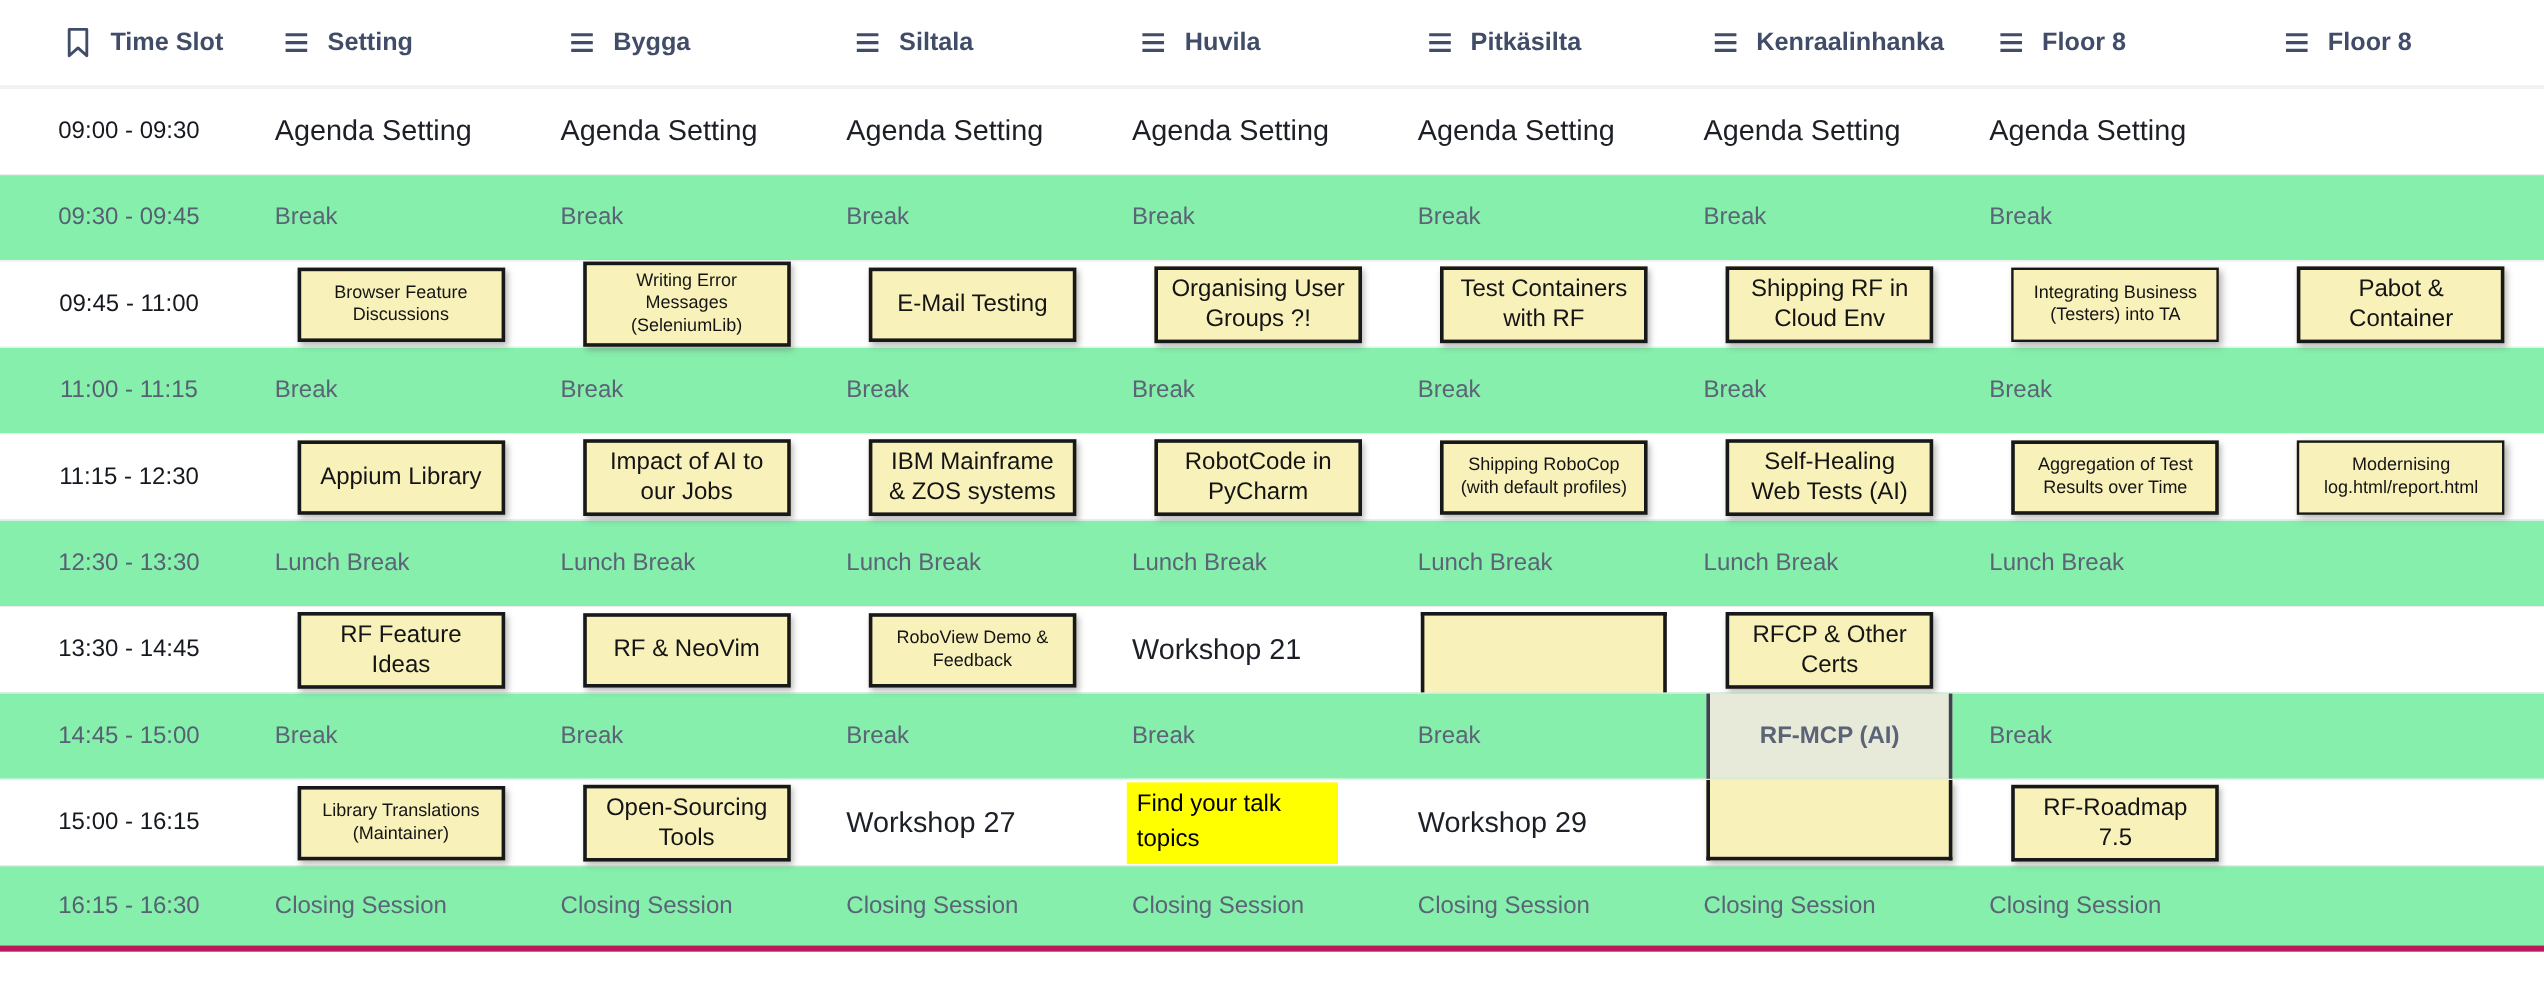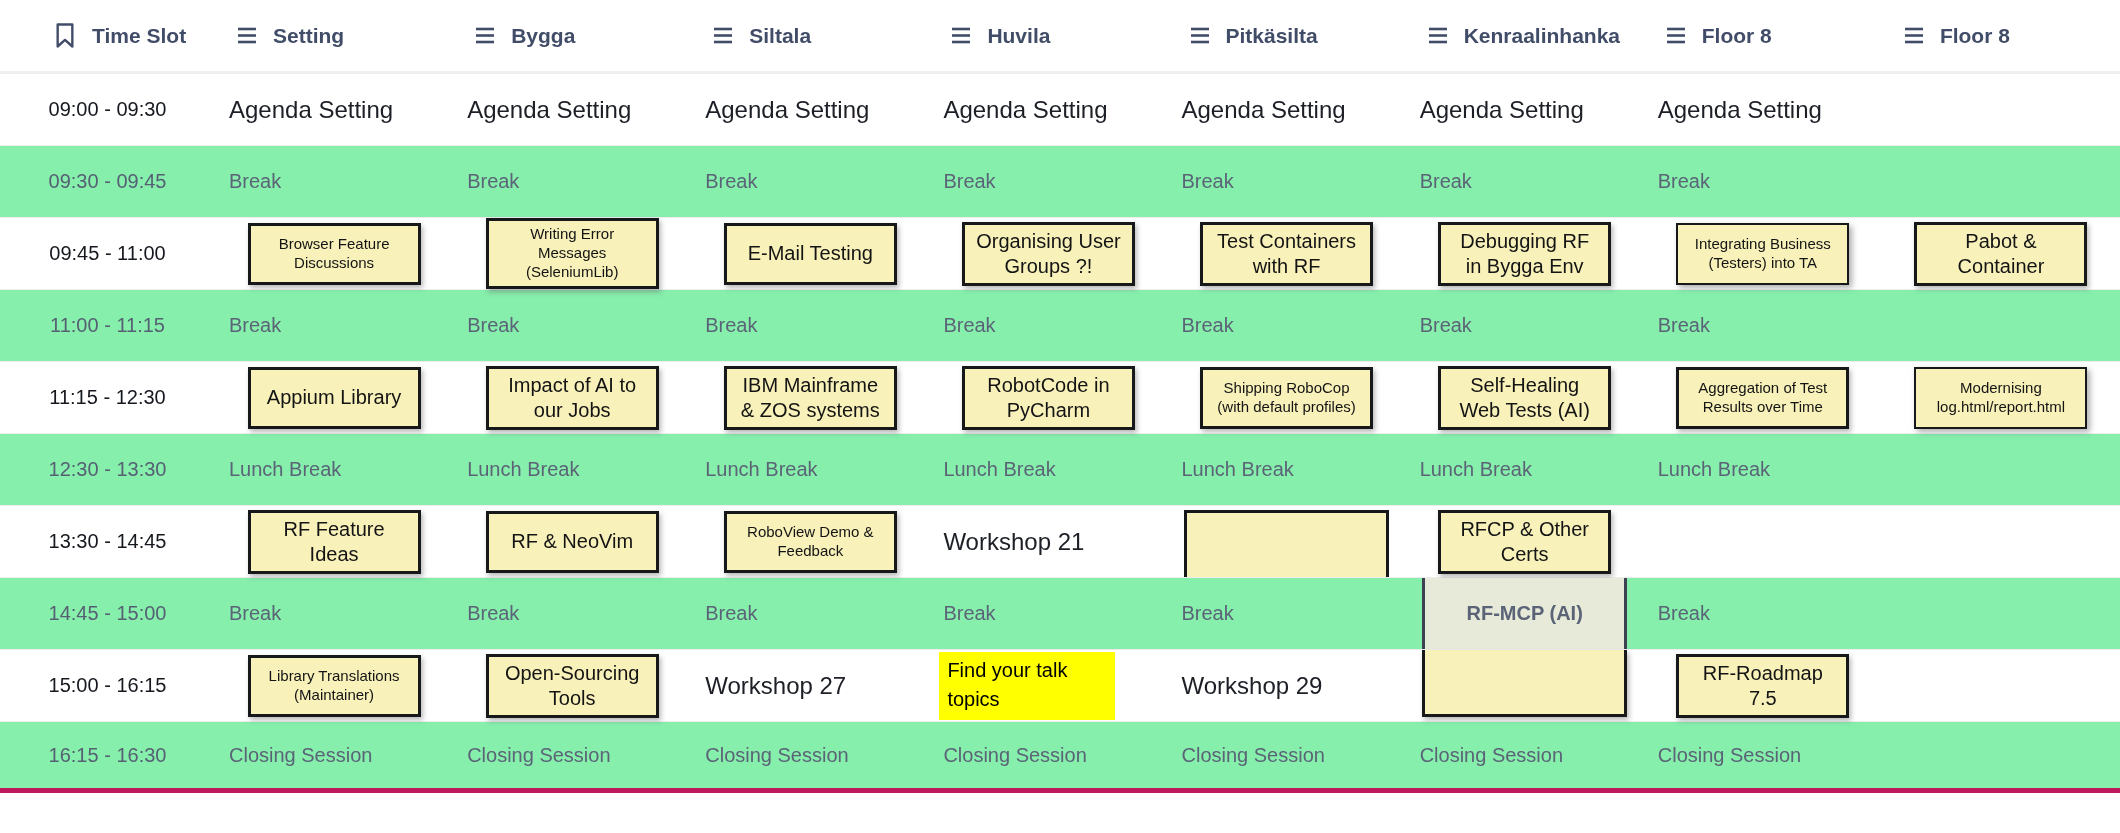--- a/index.html
+++ b/index.html
@@ -232,21 +232,21 @@
     <div class="cell ncell">
         <div class="note">E-Mail Testing</div>
       </div>
     <div class="cell ncell">
         <div class="note">Organising User Groups ?!</div>
       </div>
     <div class="cell ncell">
         <div class="note">Test Containers with RF</div>
       </div>
     <div class="cell ncell">
-        <div class="note">Debugging RF in Bygga Env</div>
+        <div class="note">Shipping RF in Cloud Env</div>
       </div>
     <div class="cell ncell">
         <div class="note sm thin">Integrating Business (Testers) into TA</div>
       </div>
     <div class="cell ncell">
         <div class="note">Pabot &amp; Container</div>
       </div>
   </div>
 
   <div class="row break">

